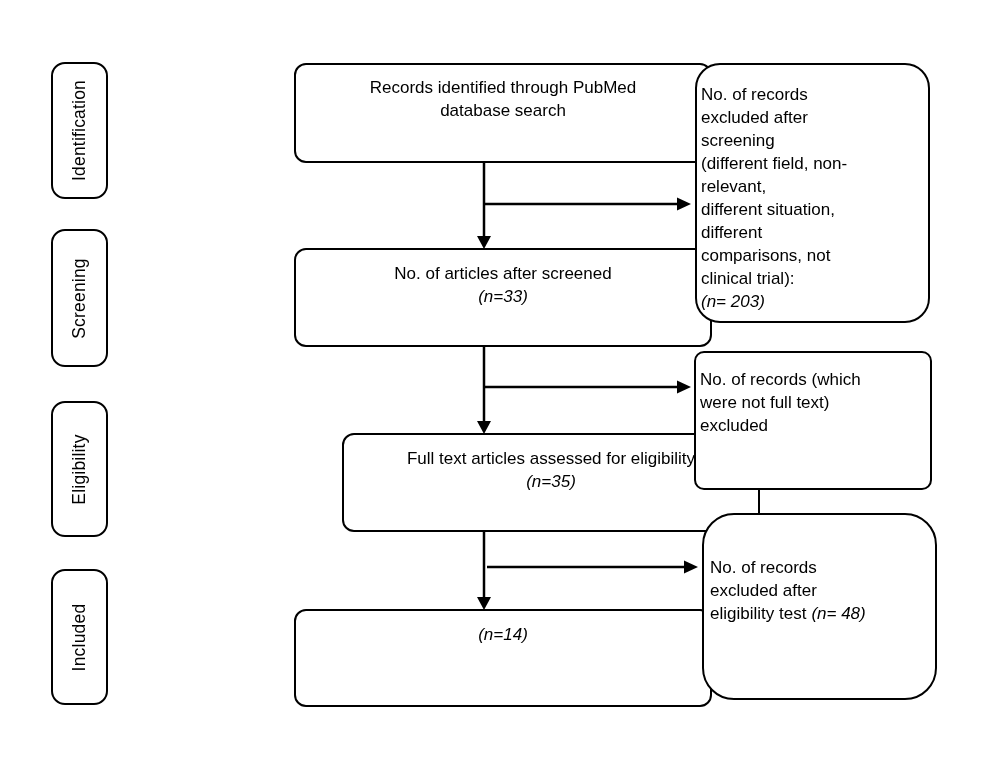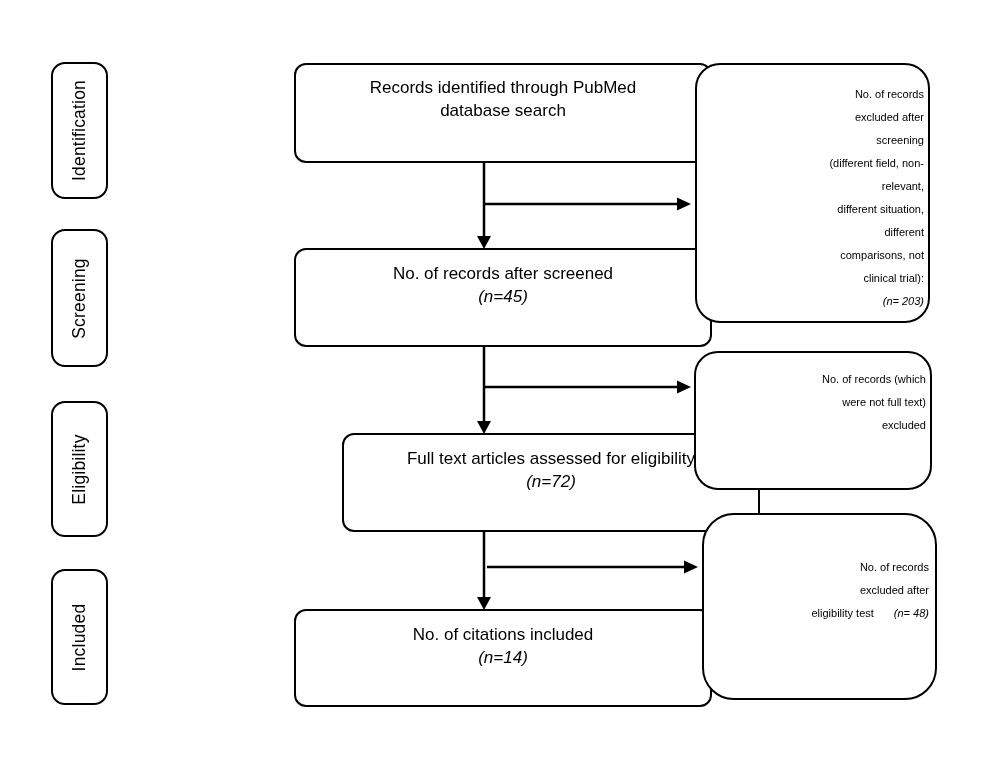--- a/index.html
+++ b/index.html
@@ -59,39 +59,39 @@
     font-size: 17px;
     line-height: 23px;
     padding: 12px 8px 0 8px;
   }
   .f0 { top: 63px;  height: 100px; padding-top: 11px; }
   .f1 { top: 248px; height: 99px; }
   .f2 { top: 433px; height: 99px; margin-left: 48px; }
   .f3 { top: 609px; height: 98px; }
   
   .ebox {
-    text-align: right;
-    font-size: 11px;
+    text-align: left;
+    font-size: 17px;
     line-height: 23px;
   }
   .e0 { left: 695px; top: 63px;  width: 235px; height: 260px; border-radius: 25px; padding: 18px 4px 0 4px; }
-  .e1 { left: 694px; top: 351px; width: 238px; height: 139px; border-radius: 24px; padding: 15px 4px 0 4px; }
+  .e1 { left: 694px; top: 351px; width: 238px; height: 139px; border-radius: 10px; padding: 15px 4px 0 4px; }
   .e2 { left: 702px; top: 513px; width: 235px; height: 187px; border-radius: 32px; padding: 41px 6px 0 6px; }
   .btext {
     white-space: pre-line;
   }
   .bcount {
     display: block;
     font-style: italic;
     white-space: pre-line;
   }
   .bcount.inline {
     display: inline;
     font-style: italic;
-    margin-left: 20px;
+    margin-left: 5px;
   }
   .arrow-shape {
     stroke: #000000;
     stroke-width: 2.5;
     fill: none;
   }
   .arrow-head {
     fill: #000000;
     stroke: none;
   }
@@ -133,29 +133,28 @@
   </div>
   <div class="box stage s3">
     <span class="vtext">Included</span>
   </div>
 
   <div class="box fbox f0">
     <span class="btext">Records identified through PubMed
 database search</span>
   </div>
   <div class="box fbox f1">
-    <span class="btext">No. of records after screened</span>
-    <span class="bcount">(n=45)</span>
+    <span class="btext">No. of articles after screened</span>
+    <span class="bcount">(n=33)</span>
   </div>
   <div class="box fbox f2">
     <span class="btext">Full text articles assessed for eligibility</span>
-    <span class="bcount">(n=72)</span>
+    <span class="bcount">(n=35)</span>
   </div>
   <div class="box fbox f3">
-    <span class="btext">No. of citations included</span>
     <span class="bcount">(n=14)</span>
   </div>
 
   <div class="box ebox e0">
     <span class="btext">No. of records
 excluded after
 screening
 (different field, non-
 relevant,
 different situation,

